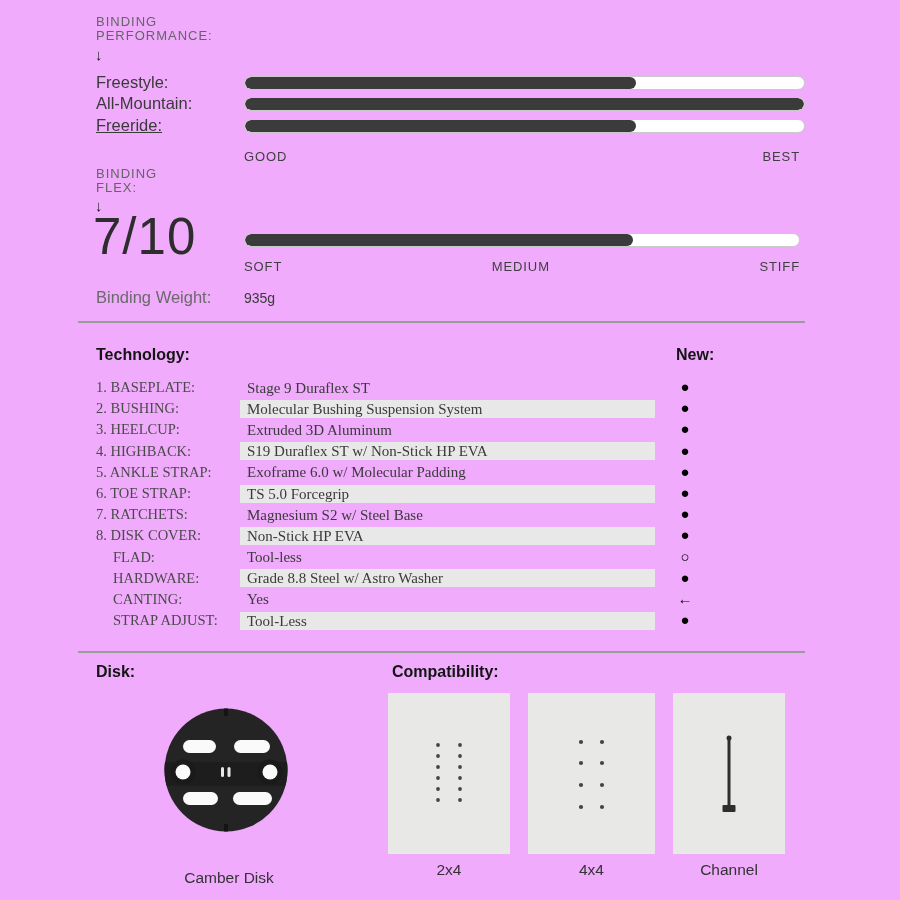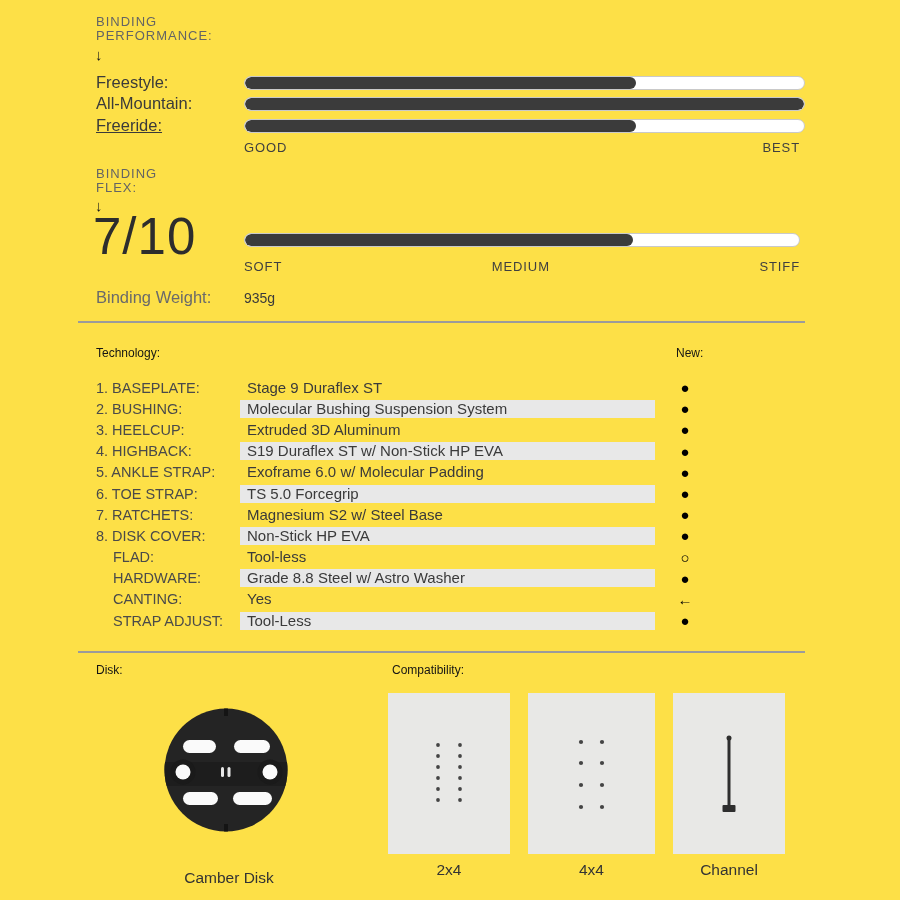--- a/index.html
+++ b/index.html
@@ -1,16 +1,16 @@
 <!DOCTYPE html>
 <html><head>
 <meta charset="utf-8">
 <style>
   html,body{margin:0;padding:0;background:#fff;}
-  .page{position:relative;width:900px;height:900px;background:#fde047;overflow:hidden;
+  .page{position:relative;width:900px;height:900px;background:#f0abfc;overflow:hidden;
         font-family:"Liberation Sans", sans-serif;color:#3a3a3a;}
 
   
   .sec-heading{position:absolute;left:96px;font-size:13px;line-height:13px;letter-spacing:1px;
                color:#646464;font-weight:400;}
   .sec-heading div{margin-bottom:0px;line-height:13.5px;}
   .dn-arrow{position:absolute;left:95px;font-size:15px;font-weight:700;color:#1c1c1c;}
 
   
   .prow{position:absolute;left:96px;width:709px;display:flex;align-items:center;height:15px;}
@@ -25,24 +25,24 @@
 
   .flex-rating{position:absolute;left:93px;top:211px;font-size:51px;font-weight:300;
                color:#2d2d2d;letter-spacing:1px;line-height:1;}
 
   .weight-row{position:absolute;left:96px;top:288px;display:flex;align-items:baseline;}
   .weight-label{width:148px;font-size:16.5px;color:#6a6a6a;}
   .weight-value{font-size:14px;color:#3a3a3a;}
 
   .divider{position:absolute;left:78px;width:727px;height:2px;background:#9b9b9b;}
 
-  .bold-heading{position:absolute;font-size:12px;font-weight:400;color:#141414;text-align:center;}
-
-  
-  .ttable{position:absolute;left:96px;top:377px;width:610px;}
+  .bold-heading{position:absolute;font-size:16px;font-weight:700;color:#141414;text-align:center;}
+
+  
+  .ttable{position:absolute;left:96px;top:377px;width:610px;font-family:Liberation Serif, serif;}
   .trow{position:relative;display:flex;align-items:center;height:21.2px;}
   .tlabel{width:144px;font-size:14.5px;color:#4a4a4a;flex-shrink:0;box-sizing:border-box;}
   .tlabel.indent{padding-left:17px;}
   .tvalue{width:415px;font-size:15px;color:#3a3a3a;height:18px;line-height:18px;
           padding-left:7px;box-sizing:border-box;white-space:nowrap;}
   .tvalue.shaded{background:#e8e8e8;}
   .tnew{position:absolute;left:580px;width:18px;text-align:center;font-size:15px;color:#000;
         line-height:21px;}
 
   
@@ -72,21 +72,21 @@
     <div class="ptrack">
       <div class="pfill" style="width: 100%;"></div>
     </div>
   </div>
   <div class="prow" style="top:118px;text-decoration:underline;">
     <div class="plabel">Freeride:</div>
     <div class="ptrack">
       <div class="pfill" style="width: 70%;"></div>
     </div>
   </div>
-  <div class="scale" style="top:140px;gap:25px;">
+  <div class="scale" style="top:149px;gap:25px;">
     <span>GOOD</span>
     <span>BEST</span>
   </div>
 
   <div class="sec-heading" style="top:167px;">
     <div>BINDING</div>
     <div>FLEX:</div>
   </div>
   <div class="dn-arrow" style="top:197px;">↓</div>
 

